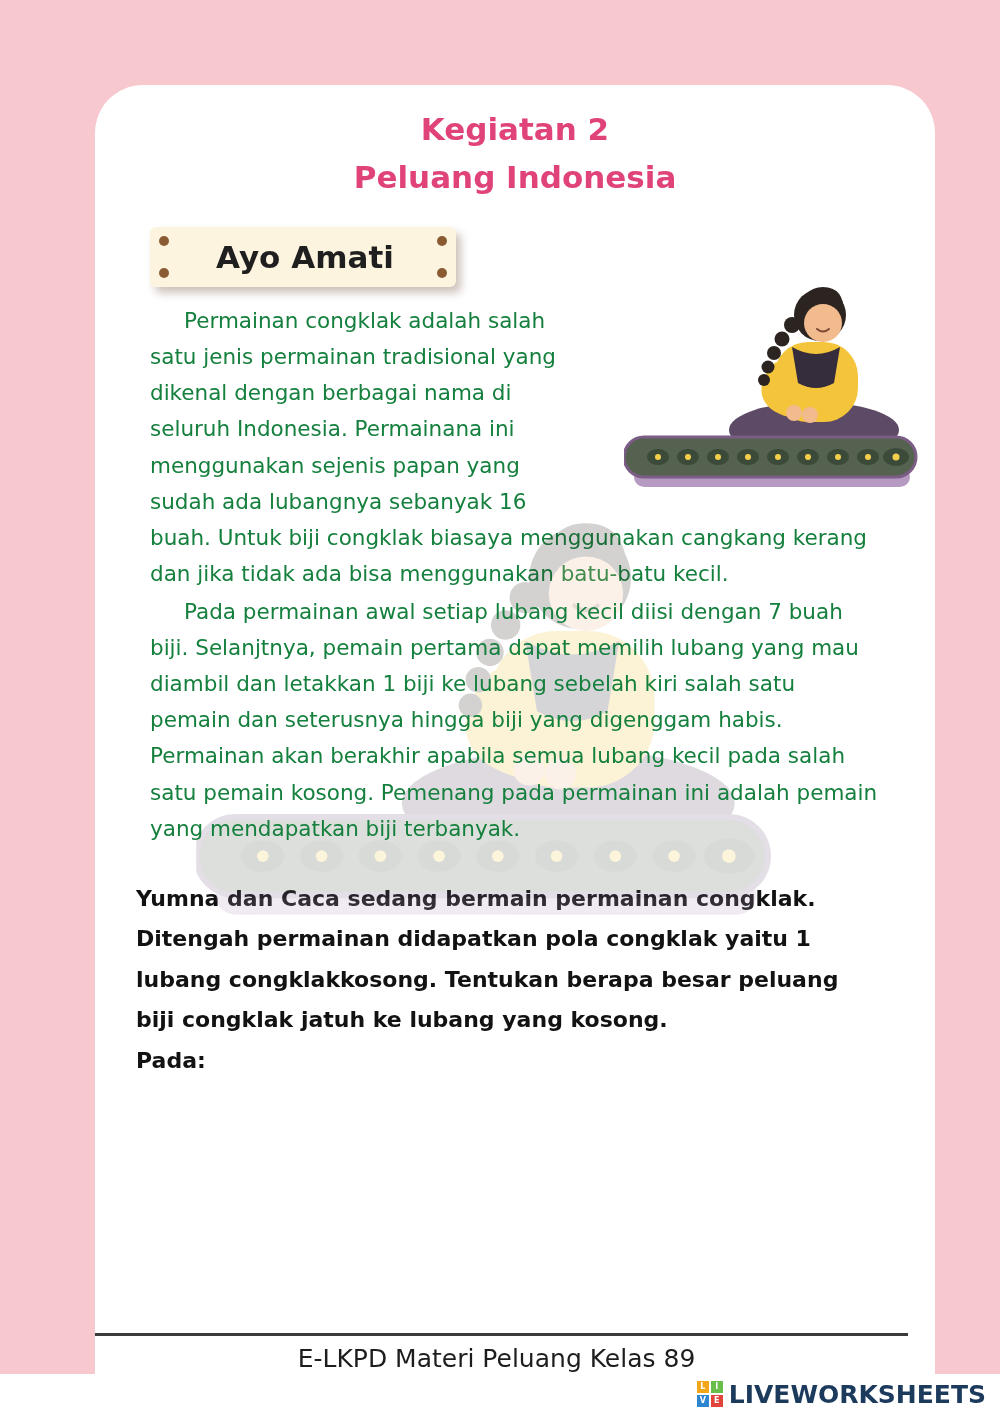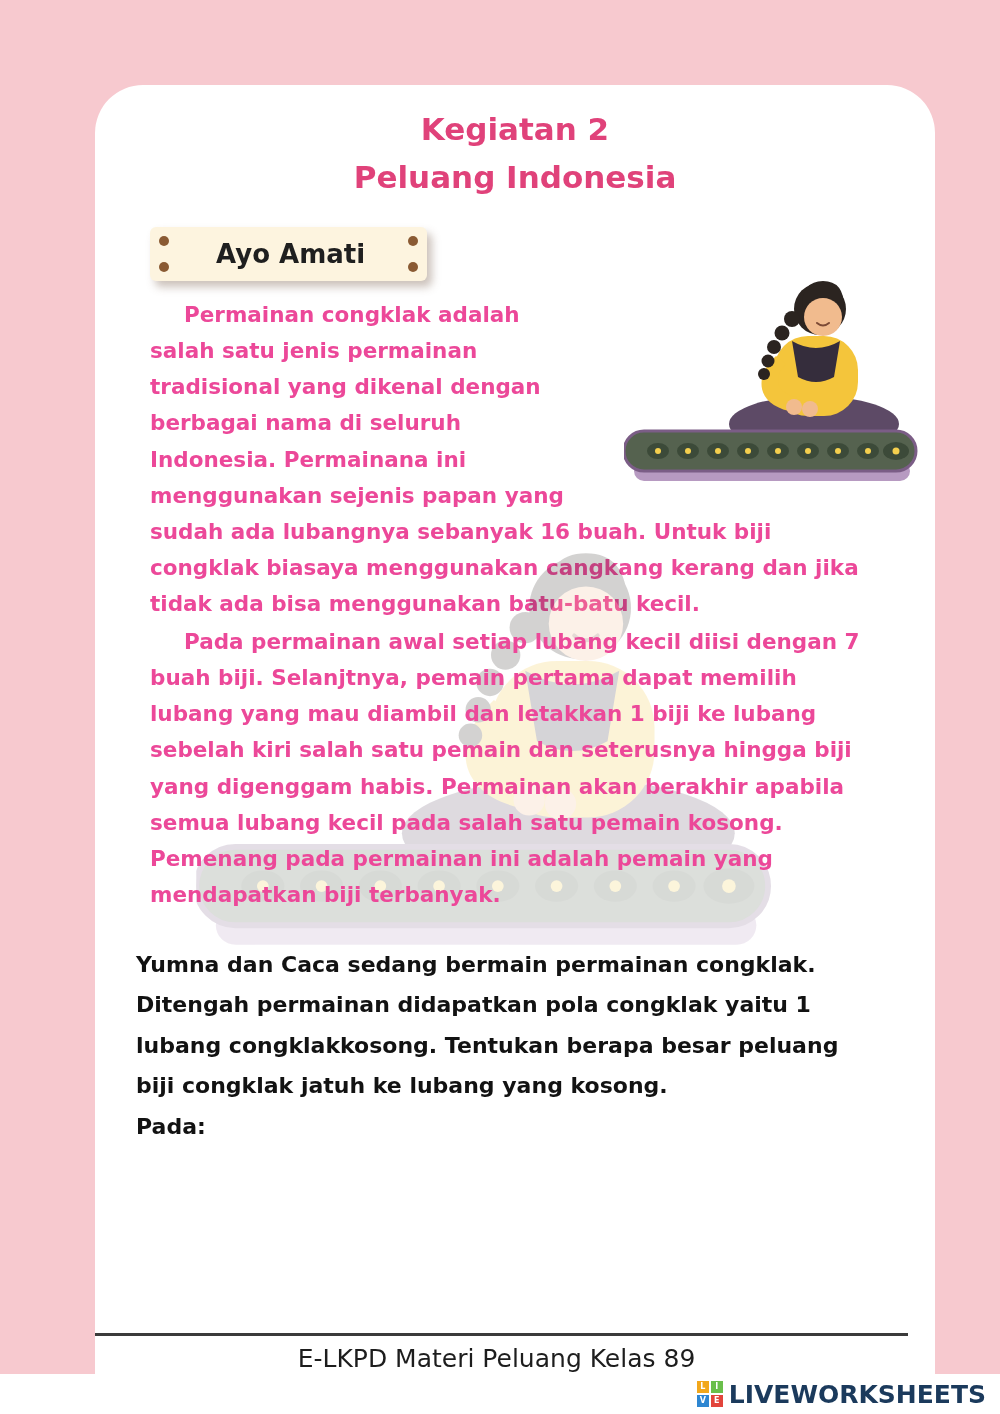--- a/index.html
+++ b/index.html
@@ -12,30 +12,30 @@
     position:absolute;left:95px;top:85px;width:840px;height:1376px;
     background:#ffffff;border-radius:48px;
   }
   .card-inner{padding:20px 55px 0 55px;}
 
   .title{ text-align:center; color:#e0427a; font-weight:800; }
   .title-line{display:block;font-size:31px;line-height:1.55;}
 
   .banner{
     position:relative;display:inline-block;background:#fdf4df;border-radius:6px;
-    padding:12px 62px 12px 66px;font-size:26px;font-weight:700;color:#1f1f1f;
+    padding:12px 62px 12px 66px;font-size:31px;font-weight:700;color:#1f1f1f;
     box-shadow:5px 6px 9px rgba(110,80,60,.35);
   }
   .banner-amati{margin-top:26px;}
   .banner-berpikir{margin-top:54px;margin-left:-14px;clear:both;}
   .rivet{position:absolute;width:10px;height:10px;border-radius:50%;background:#8a5a33;}
   .rivet.tl{left:9px;top:9px}.rivet.tr{right:9px;top:9px}
   .rivet.bl{left:9px;bottom:9px}.rivet.br{right:9px;bottom:9px}
 
-  .para{font-size:21.5px;line-height:1.68;color:#ec4899;font-weight:700;}
+  .para{font-size:21.5px;line-height:1.68;color:#15803d;font-weight:400;}
   .p1{margin-top:16px;text-indent:34px;}
   .fig{
     float:right;width:300px;height:240px;margin:-36px -10px 4px 12px;
   }
   .fig svg{width:100%;height:100%;}
   .p2-wrap{position:relative;margin-top:2px;}
   .p2{position:relative;z-index:1;text-indent:34px;}
   .watermark{
     position:absolute;left:40px;top:-110px;width:600px;height:470px;
     opacity:.2;z-index:0;pointer-events:none;

